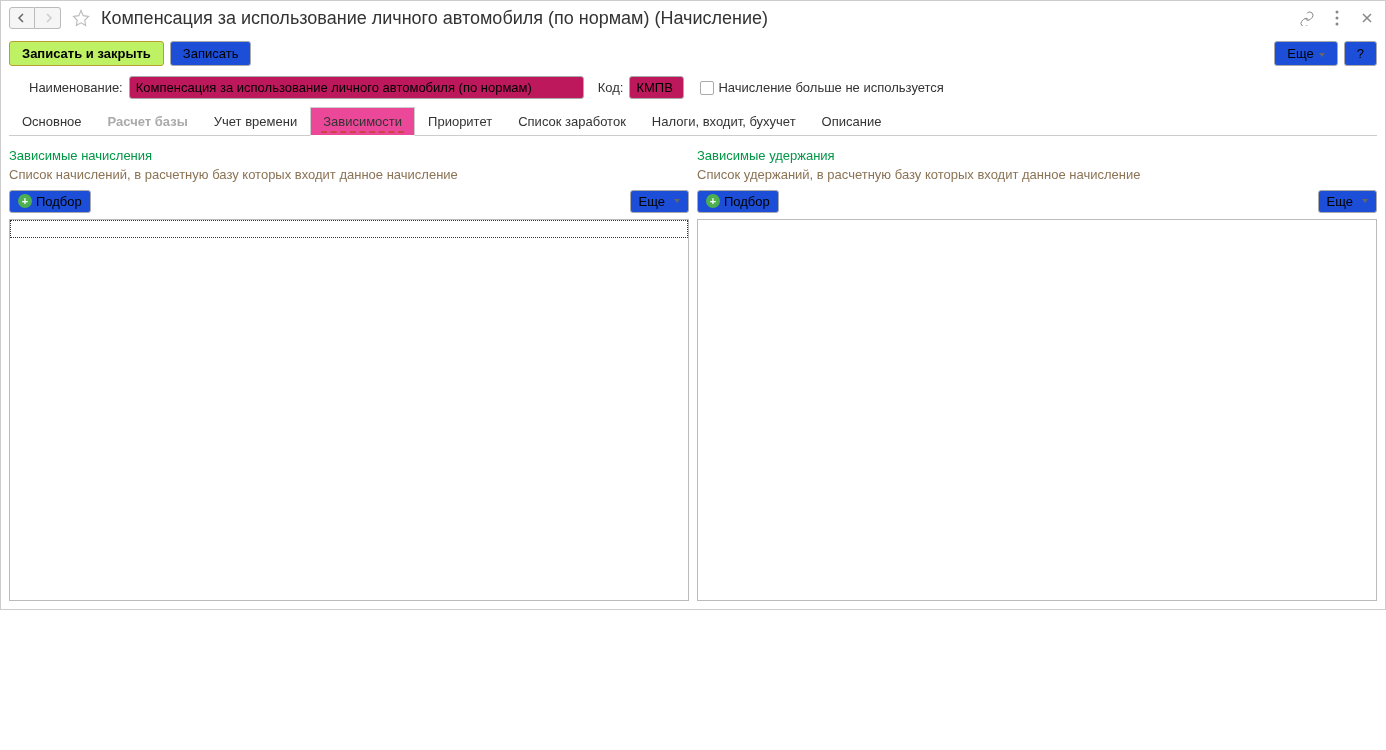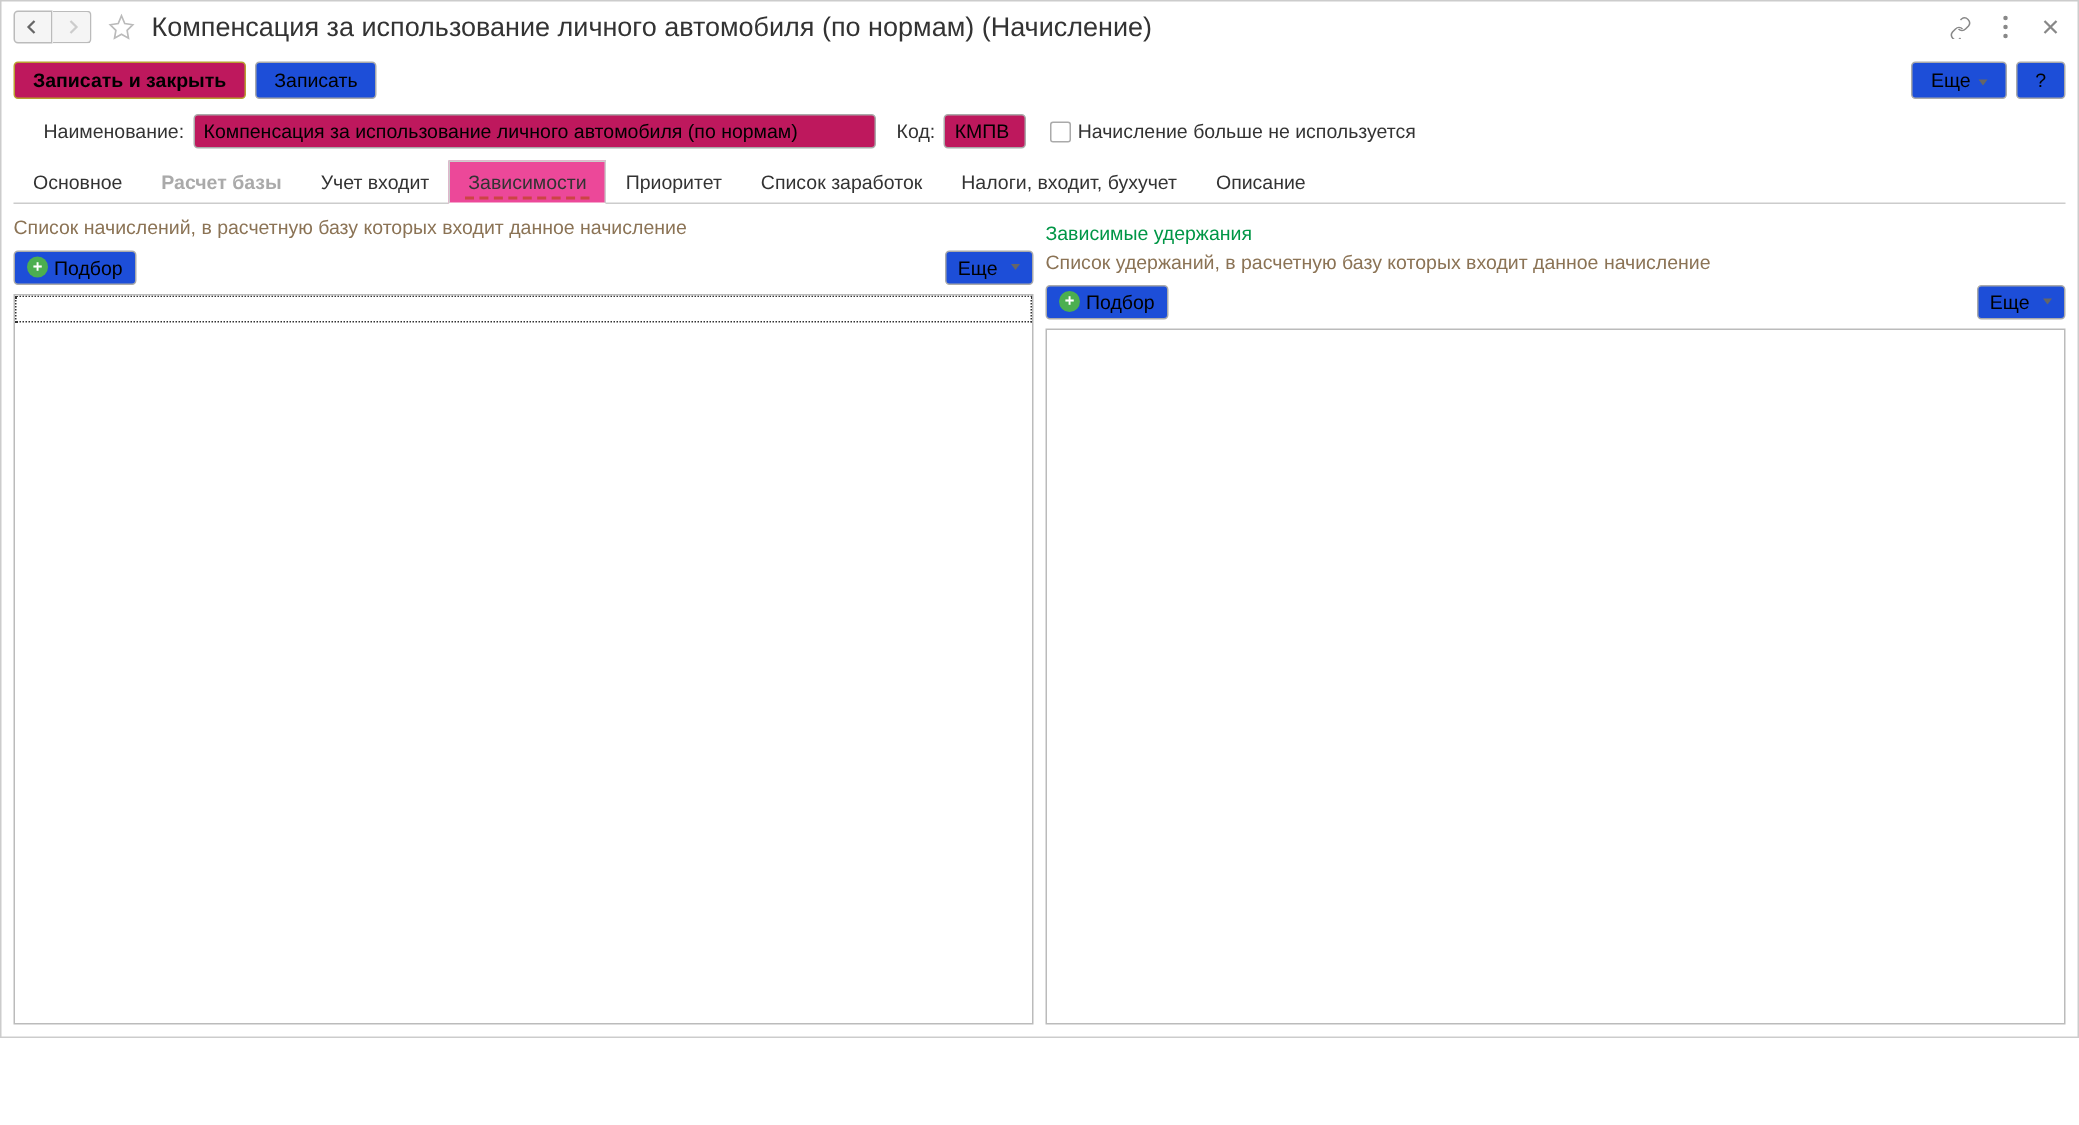--- a/index.html
+++ b/index.html
@@ -1,30 +1,30 @@
 <!DOCTYPE html>
 <html><head>
 <meta charset="utf-8">
 <style>
 * { box-sizing: border-box; margin: 0; padding: 0; }
 body { font-family: Arial, sans-serif; font-size: 13px; background: #fff; color: #333; }
-.window { border: 1px solid #ccc; width: 1386px; height: 692px; display: flex; flex-direction: column; }
+.window { border: 1px solid #ccc; width: 1386px; height: 610px; display: flex; flex-direction: column; }
 .titlebar { display: flex; align-items: center; padding: 4px 8px; gap: 6px; height: 34px; }
 .nav-btns { display: flex; }
 .nav-btn { width: 26px; height: 22px; border: 1px solid #bbb; background: #f5f5f5; display: flex; align-items: center; justify-content: center; cursor: pointer; }
 .nav-btn:first-child { border-radius: 3px 0 0 3px; }
 .nav-btn:last-child { border-radius: 0 3px 3px 0; border-left: none; }
 .nav-btn svg { width: 12px; height: 12px; }
 .star { width: 20px; height: 20px; display: flex; align-items: center; justify-content: center; margin-left: 4px; cursor: pointer; }
 .title { font-size: 18px; color: #333; margin-left: 4px; }
 .titlebar-right { margin-left: auto; display: flex; align-items: center; gap: 10px; }
 .titlebar-right .iconbtn { width: 20px; height: 20px; display: flex; align-items: center; justify-content: center; cursor: pointer; color: #888; }
 .toolbar { display: flex; align-items: center; padding: 6px 8px; gap: 6px; }
 .btn { border: 1px solid #aaa; background: #1d4ed8; padding: 4px 12px; border-radius: 3px; font-size: 13px; cursor: pointer; }
-.btn.primary { background: #be185d; border-color: #b8a030; font-weight: bold; }
+.btn.primary { background: #bef264; border-color: #b8a030; font-weight: bold; }
 .btn.small { padding: 3px 8px; }
 .btn.dropdown::after { content: ""; display: inline-block; margin-left: 5px; border-left: 3px solid transparent; border-right: 3px solid transparent; border-top: 4px solid #666; vertical-align: middle; }
 .toolbar-right { margin-left: auto; display: flex; gap: 6px; }
 .form-row { display: flex; align-items: center; padding: 4px 8px 8px 8px; gap: 6px; margin-left: 20px; }
 .label { font-size: 13px; }
 .input { border: 1px solid #aaa; padding: 3px 6px; font-size: 13px; border-radius: 3px; background: #be185d; }
 .input.name { width: 455px; }
 .input.code { width: 55px; }
 .checkbox { width: 14px; height: 14px; border: 1px solid #aaa; border-radius: 2px; display: inline-block; vertical-align: middle; margin-right: 4px; }
 .tabs { display: flex; border-bottom: 1px solid #ccc; margin: 0 8px; align-items: flex-end; }
@@ -104,30 +104,31 @@
     <input class="input code" value="КМПВ" style="">
     <label style="margin-left:10px; display:flex; align-items:center">
       <span class="checkbox"></span>
       <span>Начисление больше не используется</span>
     </label>
   </div>
 
   <div class="tabs">
     <div class="tab"><span>Основное</span></div>
     <div class="tab disabled"><span>Расчет базы</span></div>
-    <div class="tab"><span>Учет входит</span></div>
+    <div class="tab"><span>Учет времени</span></div>
     <div class="tab active"><span>Зависимости</span><span class="tab-underline"></span></div>
     <div class="tab"><span>Приоритет</span></div>
     <div class="tab"><span>Список заработок</span></div>
     <div class="tab"><span>Налоги, входит, бухучет</span></div>
     <div class="tab"><span>Описание</span></div>
   </div>
 
   <div class="content">
     <div class="panel">
+      <div class="panel-title">Зависимые начисления</div>
       <div class="panel-desc">Список начислений, в расчетную базу которых входит данное начисление</div>
       <div class="panel-toolbar">
         <button class="btn small">
           <span class="add-icon">+</span>
           <span>Подбор</span>
         </button>
         <button class="btn small dropdown" style="margin-left:auto">Еще</button>
       </div>
       <div class="list focused">
         <div class="row"></div>

